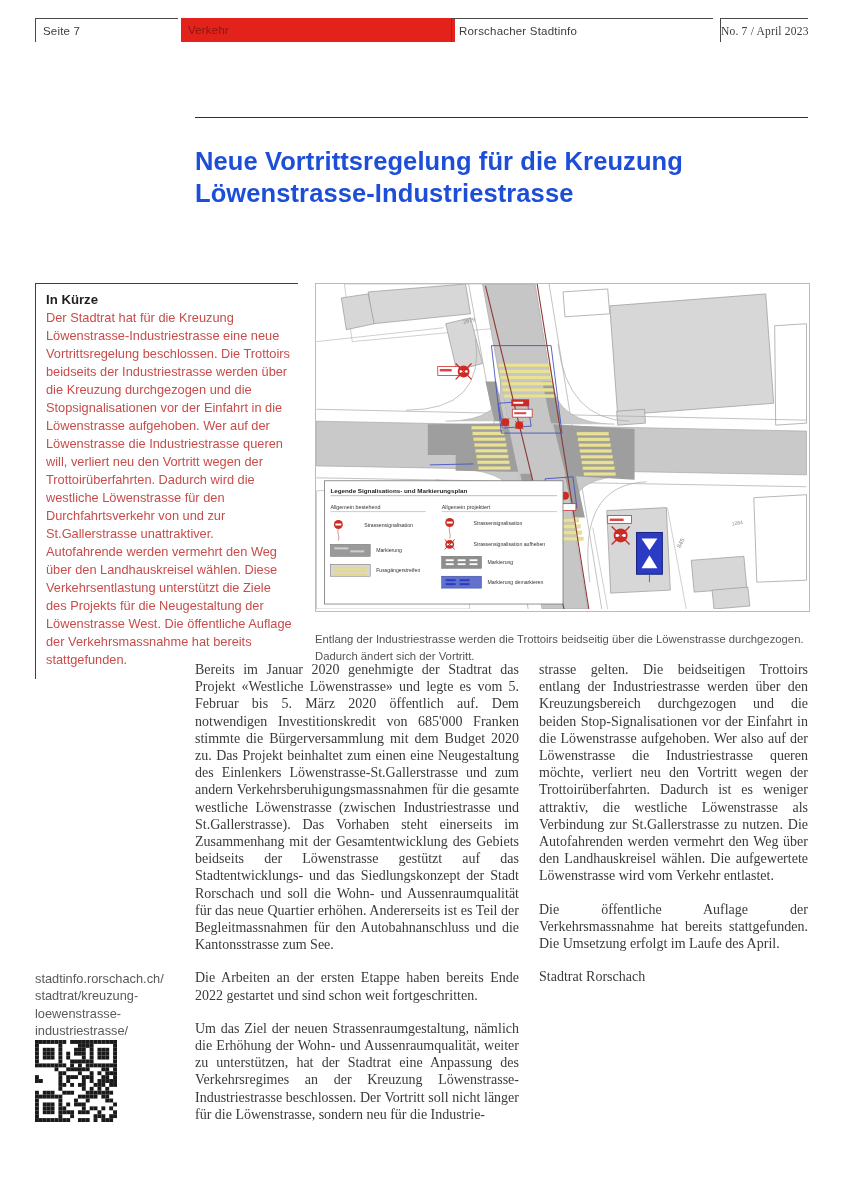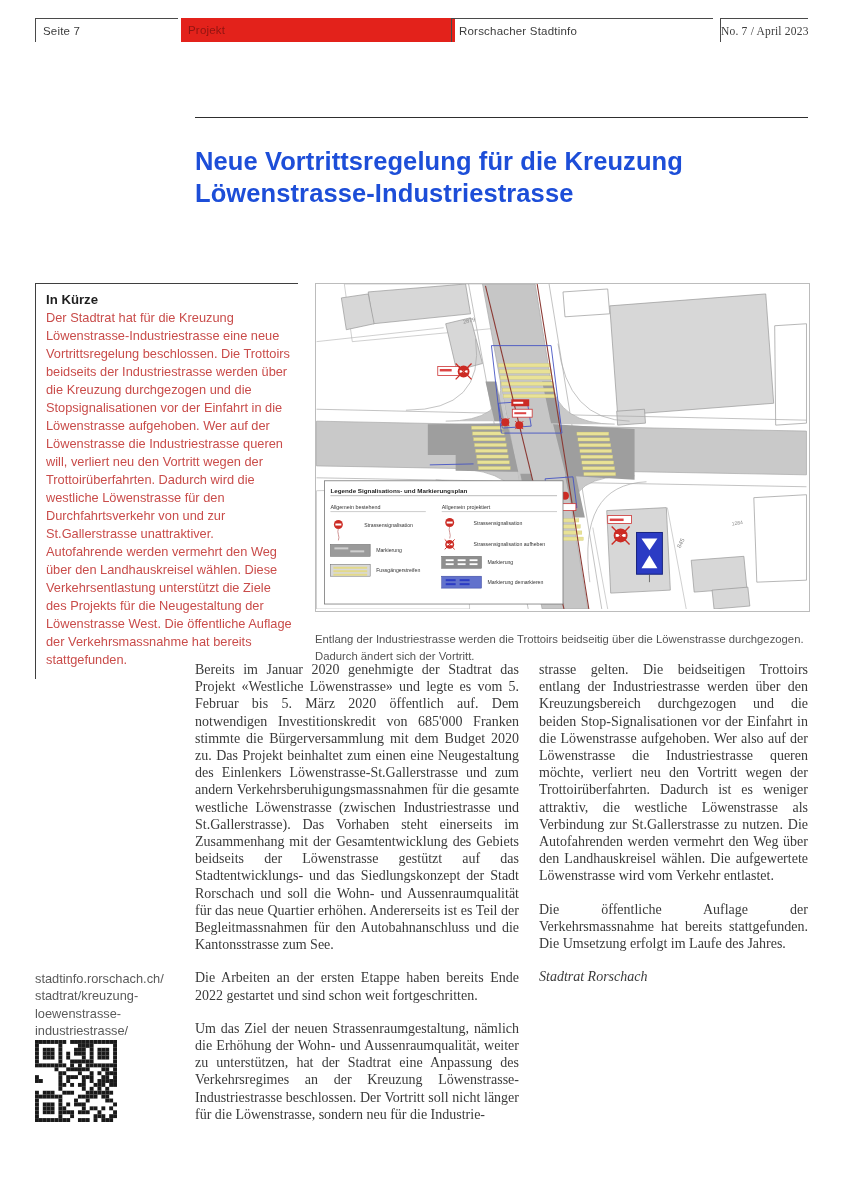--- a/index.html
+++ b/index.html
@@ -27,39 +27,39 @@
   
   .map-wrap{position:absolute;left:315px;top:283px;width:493px;height:327px;border:1px solid #bcbcbc;
             background:#fff;}
   .caption{position:absolute;left:315px;top:620px;width:493px;font-size:11.3px;color:#545454;line-height:1.5;}
   
   .bodycol{position:absolute;top:661px;font-family:"Liberation Serif",serif;font-size:14px;
            line-height:17.2px;color:#3a3a3a;text-align:justify;}
   .bodycol p{margin:0 0 16px 0;}
   .col1{left:195px;width:324px;}
   .col2{left:539px;width:269px;}
-  .signature{font-style:italic;text-align:left;}
+  .signature{text-align:left;}
   
   .plans{position:absolute;left:35px;top:955px;width:150px;}
   .plans .head{font-size:13px;font-weight:700;color:#222;line-height:1.3;}
   .plans .url{font-size:12.8px;color:#5a5a5a;line-height:1.35;margin-top:15px;}
   .plans .url span{display:block;}
   .qr{position:absolute;left:35px;top:1040px;width:82px;height:82px;}
   svg text{font-family:"Liberation Sans",sans-serif;}
 </style>
 </head>
 <body>
 
 <div class="page">
 
   <div class="hcell page-no">
     <span>Seite 7</span>
   </div>
   <div class="hcell section">
-    <span>Projekt</span>
+    <span>Verkehr</span>
   </div>
   <div class="hcell pub">
     <span>Rorschacher Stadtinfo</span>
   </div>
   <div class="hcell issue">
     <span>No. 7 / April 2023</span>
   </div>
 
   <div class="title-rule"></div>
   <h1 class="headline">Neue Vortrittsregelung für die Kreuzung Löwenstrasse-Industriestrasse</h1>
@@ -277,21 +277,21 @@
   </div>
   <p class="caption">Entlang der Industriestrasse werden die Trottoirs beidseitig über die Löwenstrasse durchgezogen. Dadurch ändert sich der Vortritt.</p>
 
   <div class="bodycol col1">
     <p>Bereits im Januar 2020 genehmigte der Stadtrat das Projekt «Westliche Löwenstrasse» und legte es vom 5. Februar bis 5. März 2020 öffentlich auf. Dem notwendigen Investitionskredit von 685'000 Franken stimmte die Bürgerversammlung mit dem Budget 2020 zu. Das Projekt beinhaltet zum einen eine Neugestaltung des Einlenkers Löwenstrasse-St.Gallerstrasse und zum andern Verkehrsberuhigungsmassnahmen für die gesamte westliche Löwenstrasse (zwischen Industriestrasse und St.Gallerstrasse). Das Vorhaben steht einerseits im Zusammenhang mit der Gesamtentwicklung des Gebiets beidseits der Löwenstrasse gestützt auf das Stadtentwicklungs- und das Siedlungskonzept der Stadt Rorschach und soll die Wohn- und Aussenraumqualität für das neue Quartier erhöhen. Andererseits ist es Teil der Begleitmassnahmen für den Autobahnanschluss und die Kantonsstrasse zum See.</p>
     <p>Die Arbeiten an der ersten Etappe haben bereits Ende 2022 gestartet und sind schon weit fortgeschritten.</p>
     <p>Um das Ziel der neuen Strassenraumgestaltung, nämlich die Erhöhung der Wohn- und Aussenraumqualität, weiter zu unterstützen, hat der Stadtrat eine Anpassung des Verkehrsregimes an der Kreuzung Löwenstrasse-Industriestrasse beschlossen. Der Vortritt soll nicht länger für die Löwenstrasse, sondern neu für die Industrie-</p>
   </div>
   <div class="bodycol col2">
     <p>strasse gelten. Die beidseitigen Trottoirs entlang der Industriestrasse werden über den Kreuzungsbereich durchgezogen und die beiden Stop-Signalisationen vor der Einfahrt in die Löwenstrasse aufgehoben. Wer also auf der Löwenstrasse die Industriestrasse queren möchte, verliert neu den Vortritt wegen der Trottoirüberfahrten. Dadurch ist es weniger attraktiv, die westliche Löwenstrasse als Verbindung zur St.Gallerstrasse zu nutzen. Die Autofahrenden werden vermehrt den Weg über den Landhauskreisel wählen. Die aufgewertete Löwenstrasse wird vom Verkehr entlastet.</p>
-    <p>Die öffentliche Auflage der Verkehrsmassnahme hat bereits stattgefunden. Die Umsetzung erfolgt im Laufe des Jahres.</p>
+    <p>Die öffentliche Auflage der Verkehrsmassnahme hat bereits stattgefunden. Die Umsetzung erfolgt im Laufe des April.</p>
     <p class="signature">Stadtrat Rorschach</p>
   </div>
 
   <div class="plans">
     <div class="url">
       <span>stadtinfo.rorschach.ch/</span>
       <span>stadtrat/kreuzung-</span>
       <span>loewenstrasse-</span>
       <span>industriestrasse/</span>
     </div>

